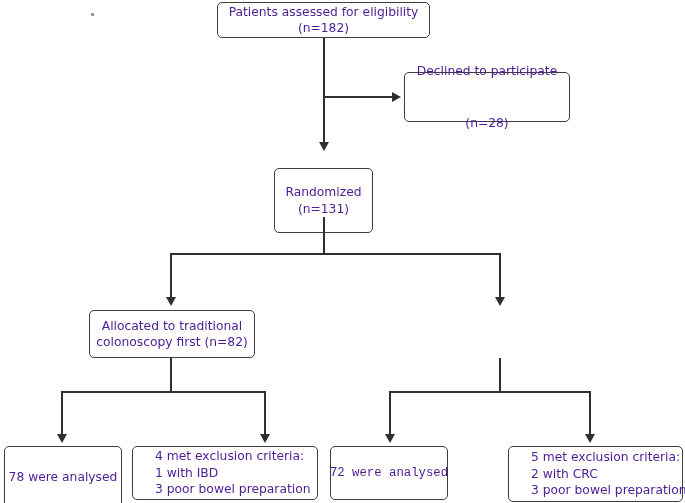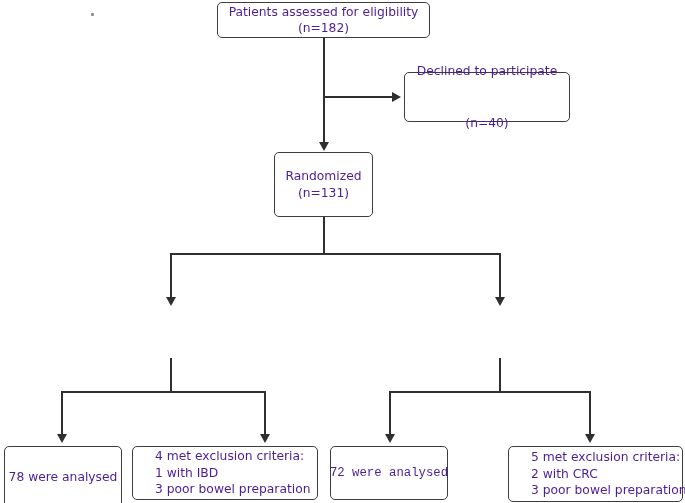--- a/index.html
+++ b/index.html
@@ -65,28 +65,32 @@
 
   <div class="speck" style="left:91px; top:13px;"></div>
 
   <div class="node center" style="left:217px; top:2px; width:213px; height:36px;">
     <span class="line">Patients assessed for eligibility</span>
     <span class="line">(n=182)</span>
   </div>
 
   <div class="node center" style="left:404px; top:72px; width:166px; height:50px;gap:36px;">
     <span class="line">Declined to participate</span>
-    <span class="line">(n=40)</span>
+    <span class="line">(n=28)</span>
   </div>
 
-  <div class="node center" style="left:274px; top:152px; width:99px; height:65px;">
+  <div class="node center" style="left:274px; top:168px; width:99px; height:65px;">
     <span class="line">Randomized</span>
     <span class="line">(n=131)</span>
   </div>
 
+  <div class="node center" style="left:89px; top:310px; width:166px; height:48px;">
+    <span class="line">Allocated to traditional</span>
+    <span class="line">colonoscopy first (n=82)</span>
+  </div>
 
 
   <div class="node center" style="left:4px; top:446px; width:118px; height:62px;">
     <span class="line">78 were analysed</span>
   </div>
 
   <div class="node left" style="left:132px; top:446px; width:186px; height:54px;">
     <span class="line">4 met exclusion criteria:</span>
     <span class="line">1 with IBD</span>
     <span class="line">3 poor bowel preparation</span>

